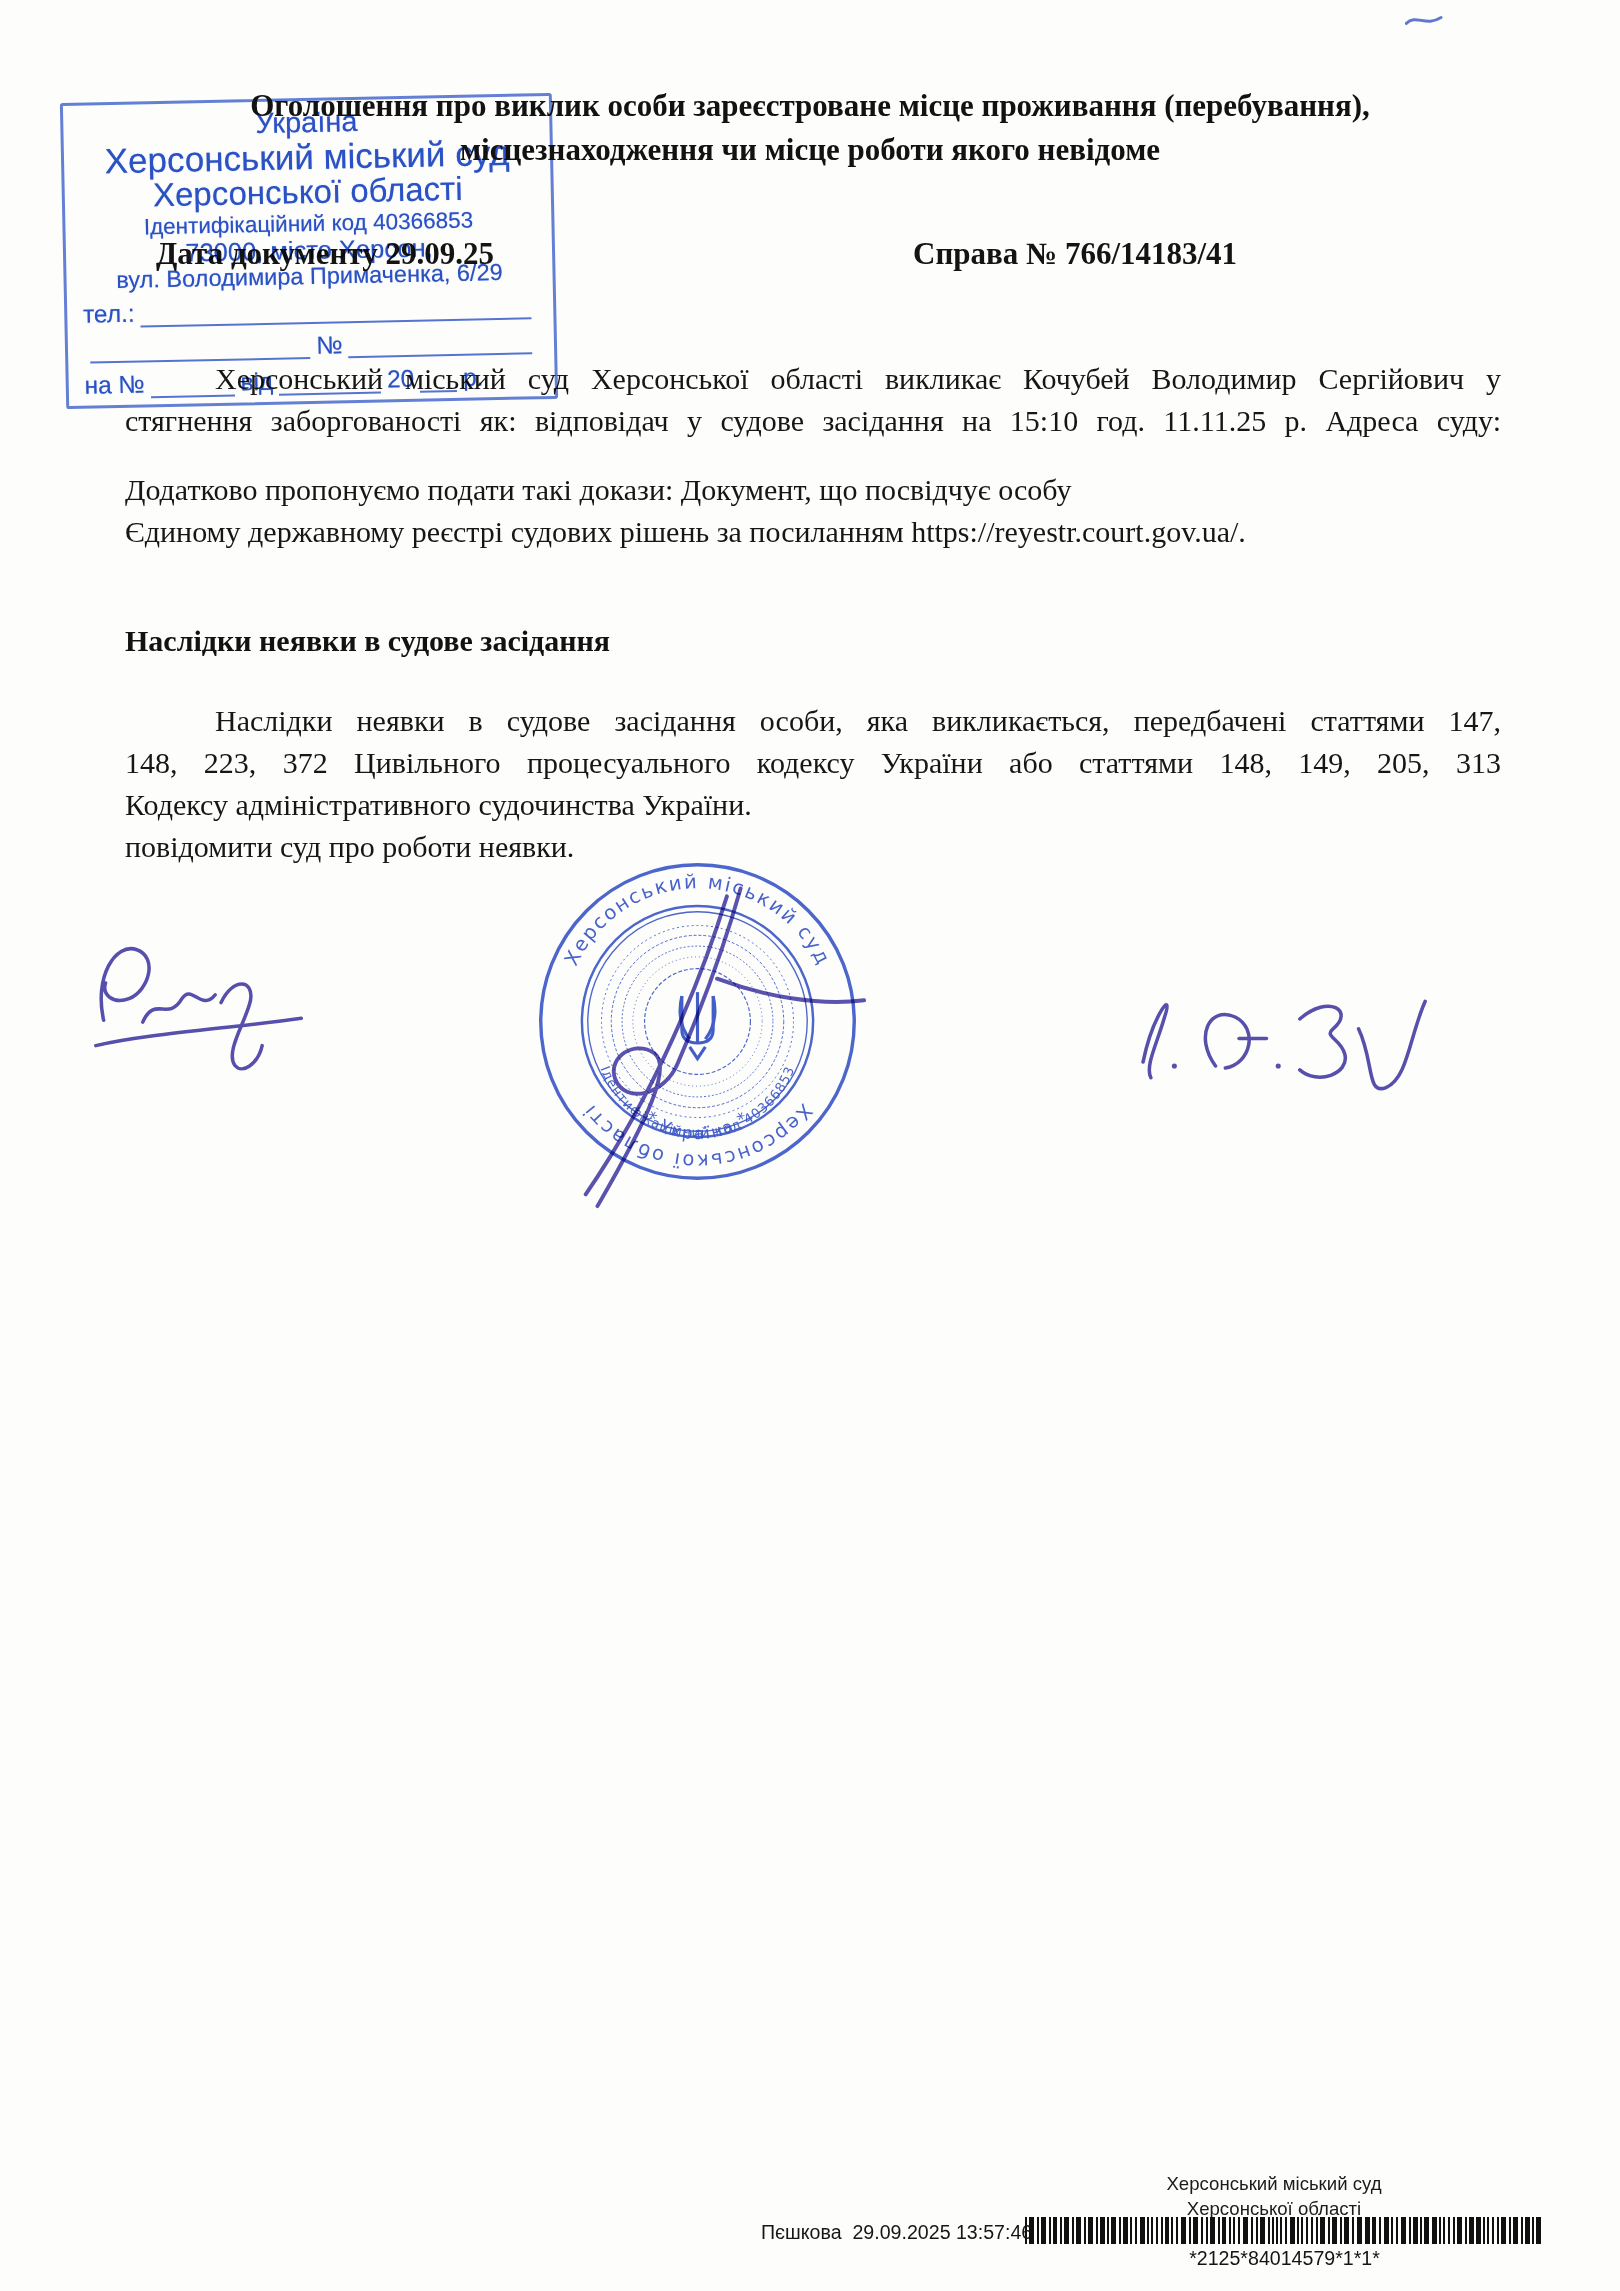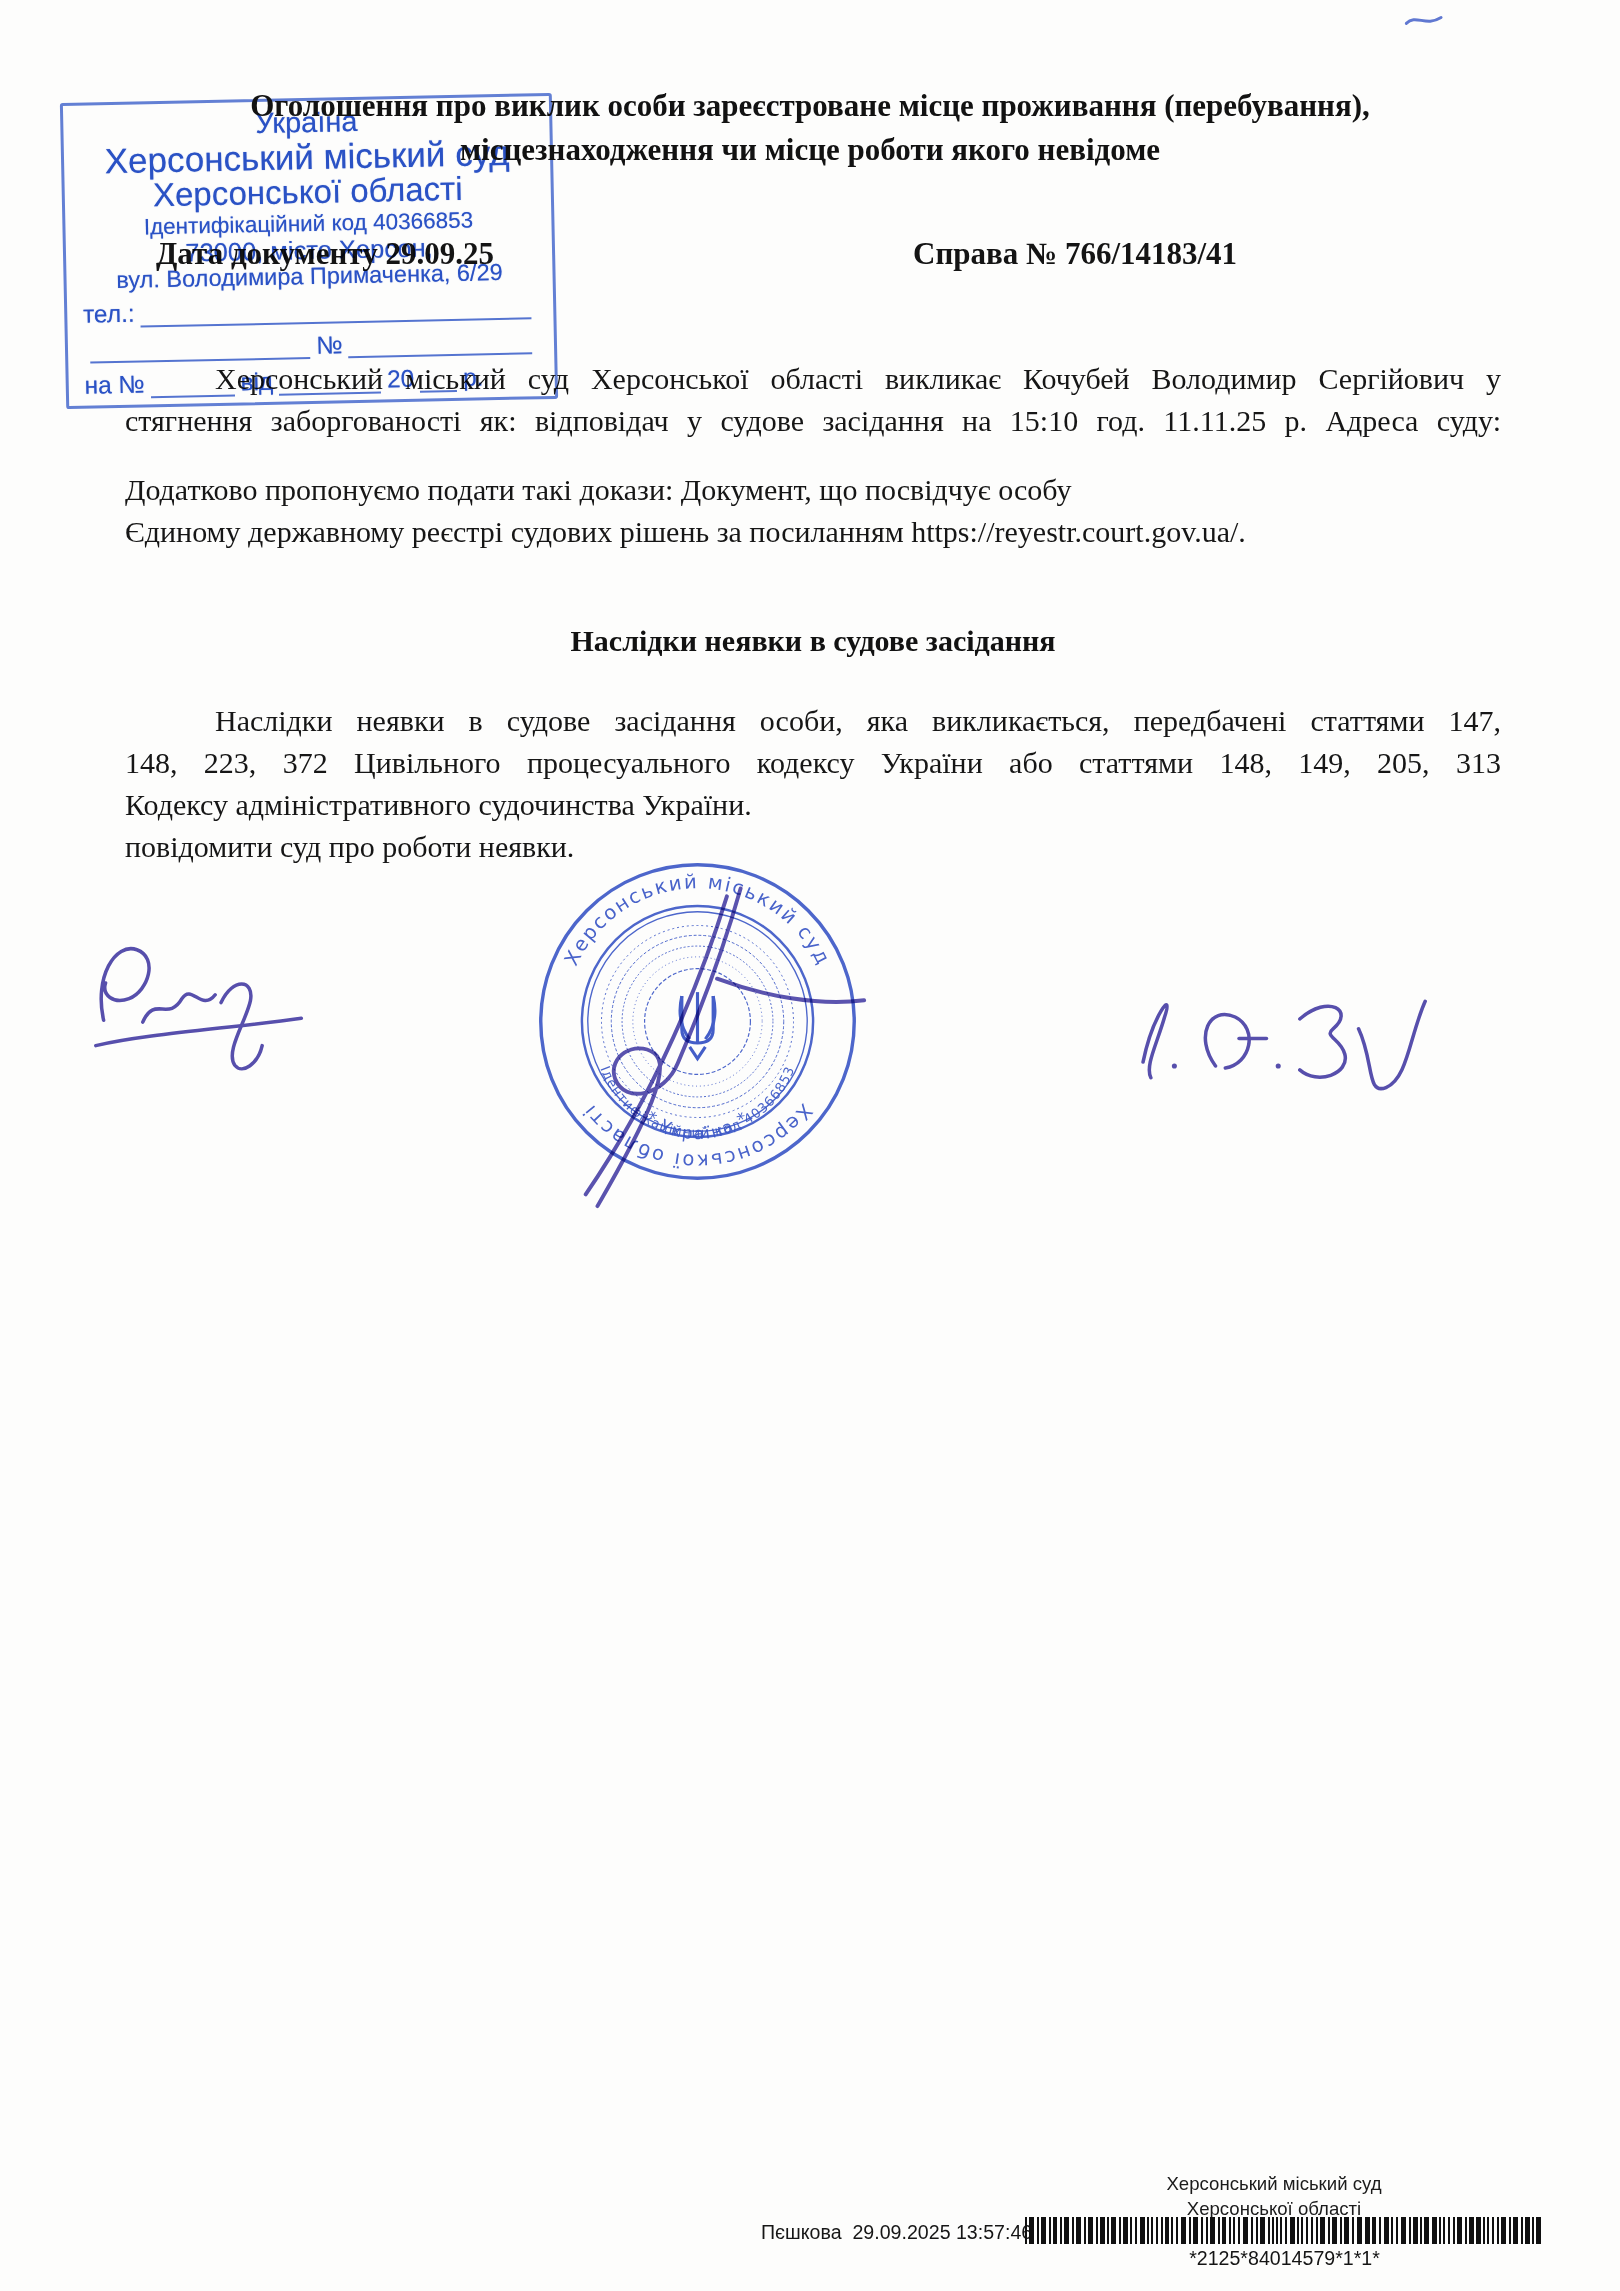--- a/index.html
+++ b/index.html
@@ -30,21 +30,21 @@
   .u{border-bottom:2.9px solid rgba(42,82,200,.8);height:1.05em;margin:0 5.9px;}
   .u.f1{flex:1;} .u.f12{flex:1.2;}
   .u.w90{width:84px;} .u.w110{width:102px;} .u.w40{width:37px;}
   
   .para{position:absolute;left:125px;width:1376px;z-index:1;font-size:30px;line-height:42px;
         color:#161616;}
   .line{width:100%;}
   .line.j{text-align:justify;text-align-last:justify;font-family:Liberation Serif, serif;}
   .line.l{text-align:left;}
   .line.ind{text-indent:90px;}
-  .sect-head{position:absolute;left:125px;width:1376px;top:624px;z-index:1;text-align:center;
+  .sect-head{position:absolute;left:125px;width:1376px;top:624px;z-index:1;text-align:left;
              font-weight:bold;font-size:30px;color:#121212;}
   
   .seal,.pen{position:absolute;mix-blend-mode:multiply;}
   .seal{left:529px;top:853px;z-index:2;}
   .pen{z-index:3;}
   
   .f-court{position:absolute;left:1029px;top:2172px;width:490px;text-align:center;z-index:1;
            font-family:"Liberation Sans", sans-serif;font-size:18.6px;line-height:24.5px;color:#1b1b1b;}
   .f-clerk{position:absolute;left:761px;top:2221px;z-index:1;
            font-family:"Liberation Sans", sans-serif;font-size:19.6px;color:#161616;white-space:pre;}

